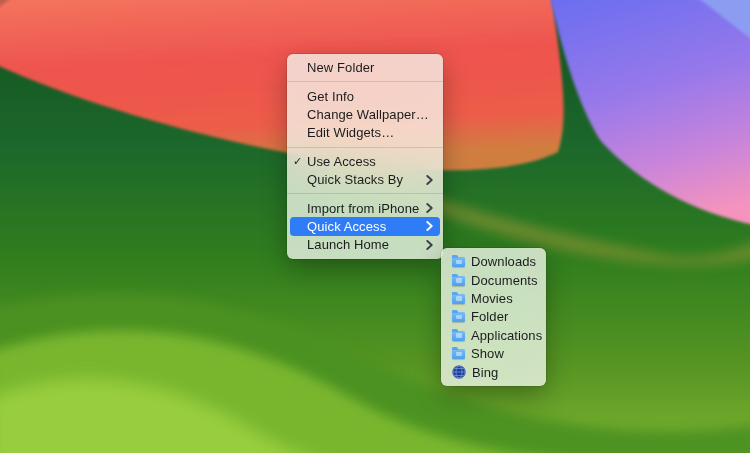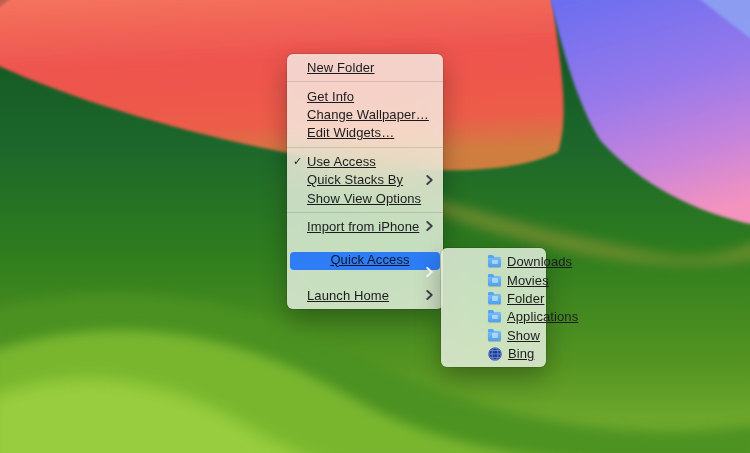--- a/index.html
+++ b/index.html
@@ -28,41 +28,40 @@
 
   .row {
     position: relative;
     display: flex;
     align-items: center;
     height: 18.4px;
     padding: 0 10px 0 20px;
     letter-spacing: 0.1px;
     cursor: default;
   }
-  .row .label { white-space: nowrap; text-decoration: underline; }
+  .row .label { white-space: nowrap; }
   .check {
     position: absolute;
     left: 6px;
     font-size: 11px;
     font-weight: 700;
     font-family: "DejaVu Sans", sans-serif;
   }
   .chev { margin-left: auto; display: flex; align-items: center; color: #3d3f44; }
   .row-hl {
     background: #2e7cf6;
-    color: #0f172a;
-    margin: 16px 3px;
+    color: #ffffff;
+    margin: 0 3px;
     padding: 0 7px 0 17px;
     border-radius: 4px;
-    flex-direction: column;
   }
   .row-hl .chev { color: #ffffff; }
   .sep { height: 1px; background: rgba(40,40,40,0.14); margin: 4.5px 0; }
 
-  .menu-sub .row { padding: 0 6px 0 11px; gap: 6px; margin-left: 36px; }
+  .menu-sub .row { padding: 0 6px 0 11px; gap: 6px; }
 
   .fold {
     position: relative;
     width: 13px; height: 10px;
     flex: 0 0 13px;
     border-radius: 1.5px;
     background: linear-gradient(180deg, #79bdf6, #4da0ee);
     box-shadow: 0 0.5px 1px rgba(0,0,0,0.18);
     margin-top: 1px;
   }
@@ -148,23 +147,20 @@
       <span class="label">Use Access</span>
     </div>
     <div class="row">
       <span class="label">Quick Stacks By</span>
       <span class="chev">
         <svg width="7" height="10" viewBox="0 0 7 10">
             <path d="M1.3,1 L5.7,5 L1.3,9" fill="none" stroke="currentColor" stroke-width="1.9" stroke-linecap="round" stroke-linejoin="round"></path>
           </svg>
       </span>
     </div>
-    <div class="row">
-      <span class="label">Show View Options</span>
-    </div>
     <div class="sep"></div>
 
     <div class="row">
       <span class="label">Import from iPhone</span>
       <span class="chev">
         <svg width="7" height="10" viewBox="0 0 7 10">
             <path d="M1.3,1 L5.7,5 L1.3,9" fill="none" stroke="currentColor" stroke-width="1.9" stroke-linecap="round" stroke-linejoin="round"></path>
           </svg>
       </span>
     </div>
@@ -183,20 +179,24 @@
             <path d="M1.3,1 L5.7,5 L1.3,9" fill="none" stroke="currentColor" stroke-width="1.9" stroke-linecap="round" stroke-linejoin="round"></path>
           </svg>
       </span>
     </div>
   </div>
 
   <div class="menu menu-sub">
     <div class="row">
       <span class="fold"></span>
       <span class="label">Downloads</span>
+    </div>
+    <div class="row">
+      <span class="fold"></span>
+      <span class="label">Documents</span>
     </div>
     <div class="row">
       <span class="fold"></span>
       <span class="label">Movies</span>
     </div>
     <div class="row">
       <span class="fold"></span>
       <span class="label">Folder</span>
     </div>
     <div class="row">

